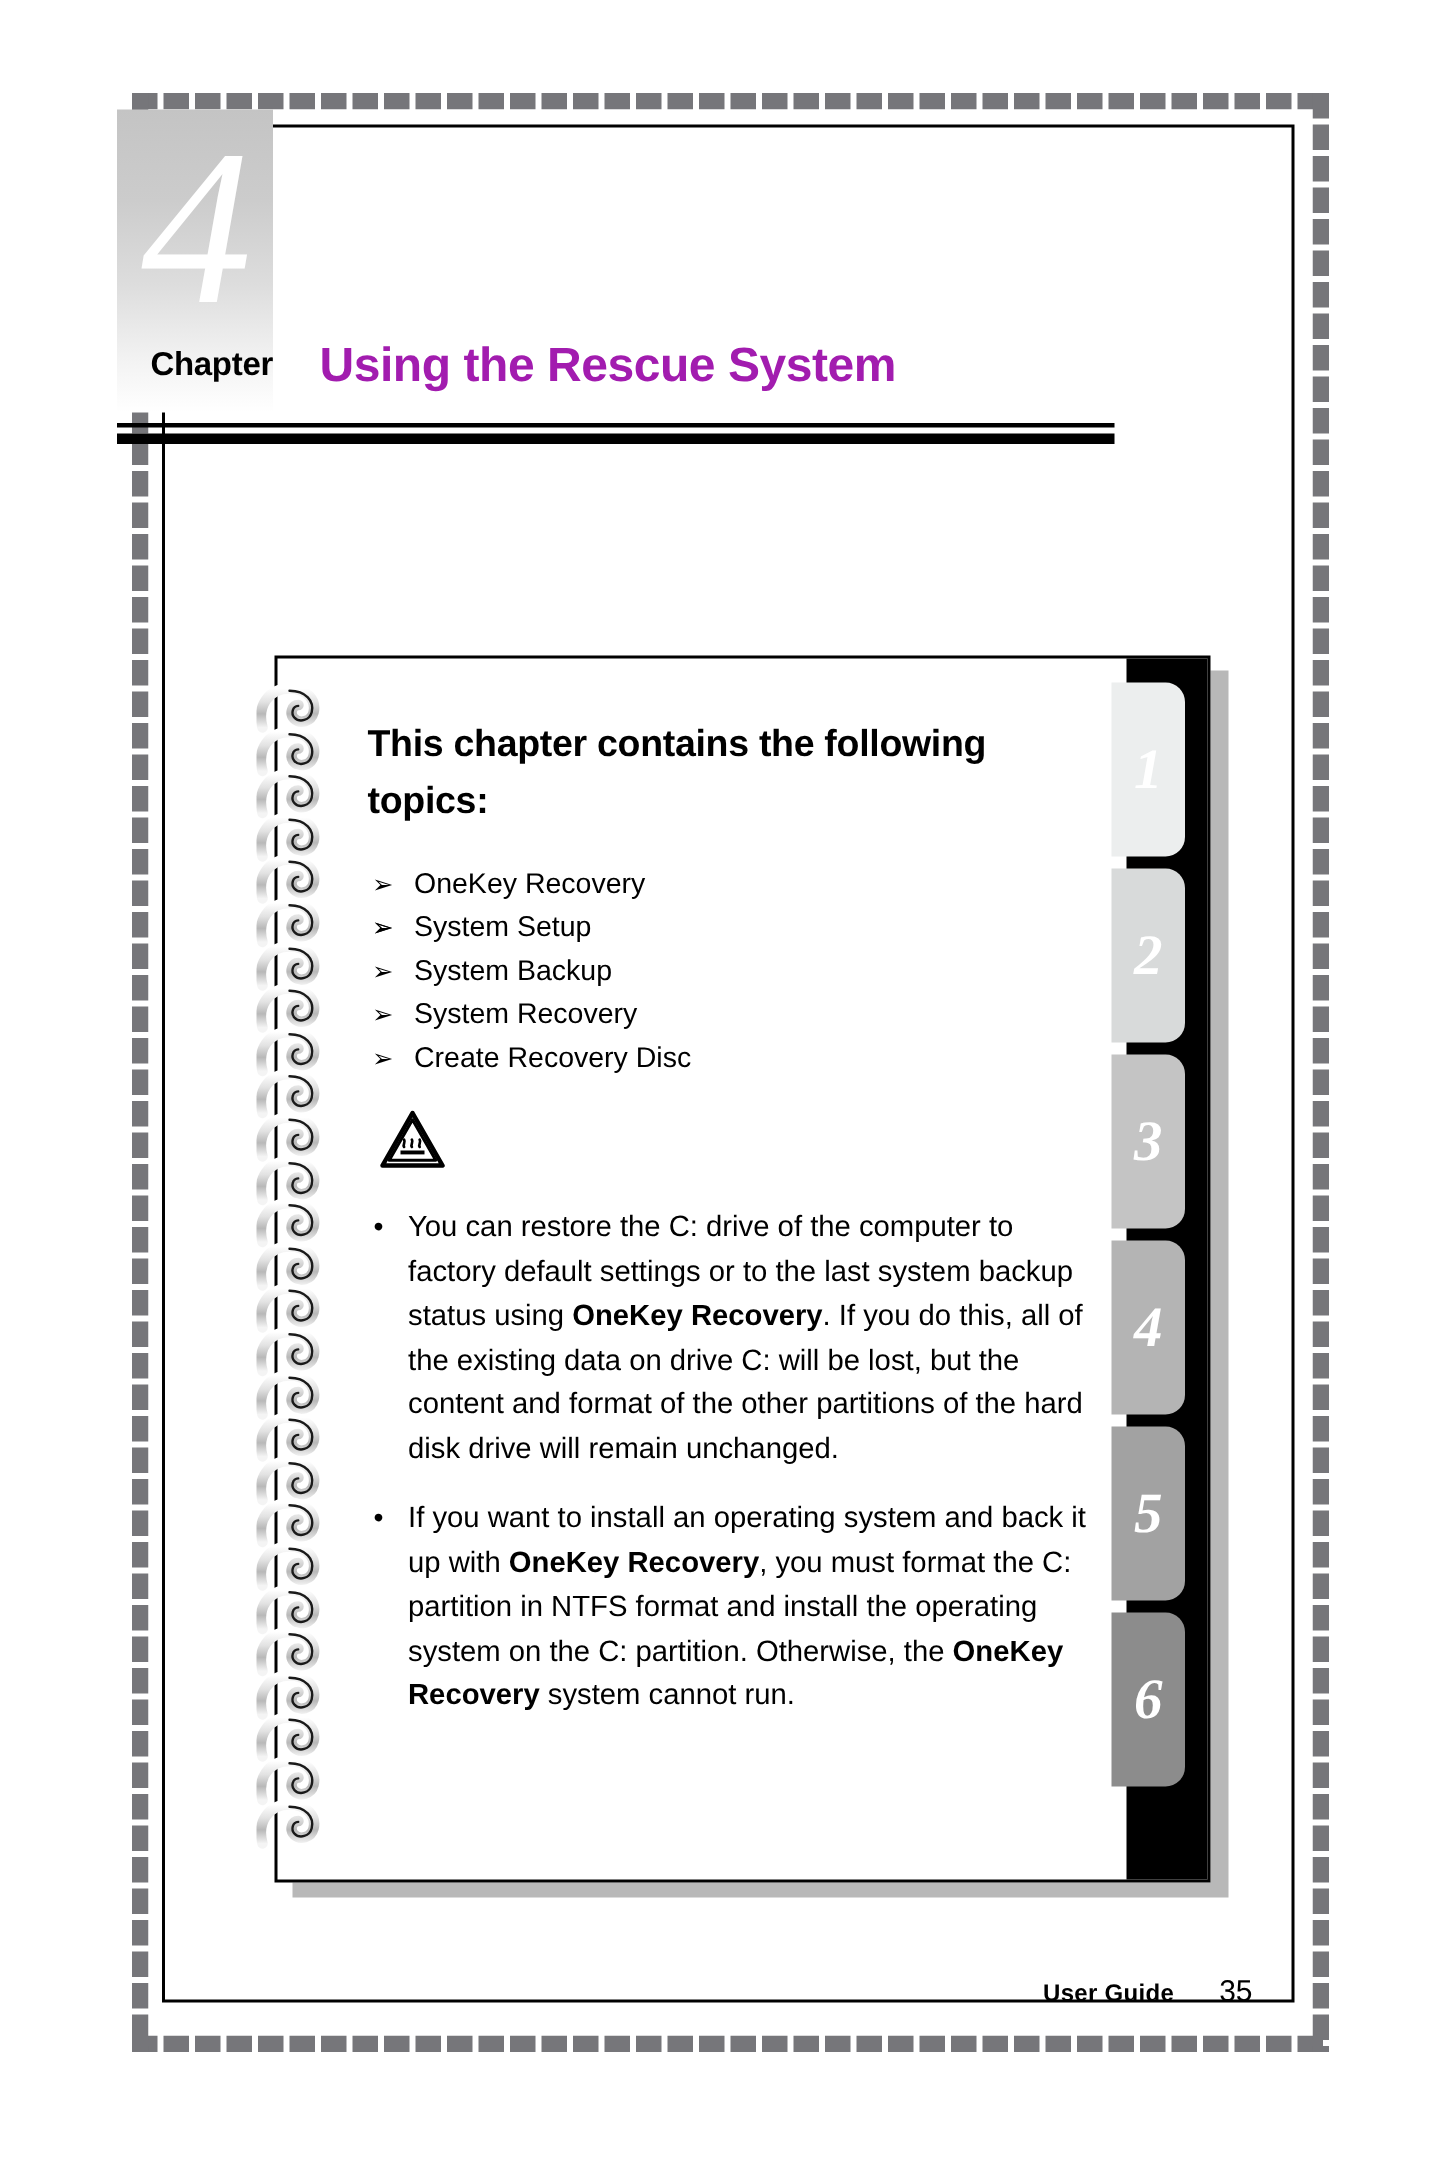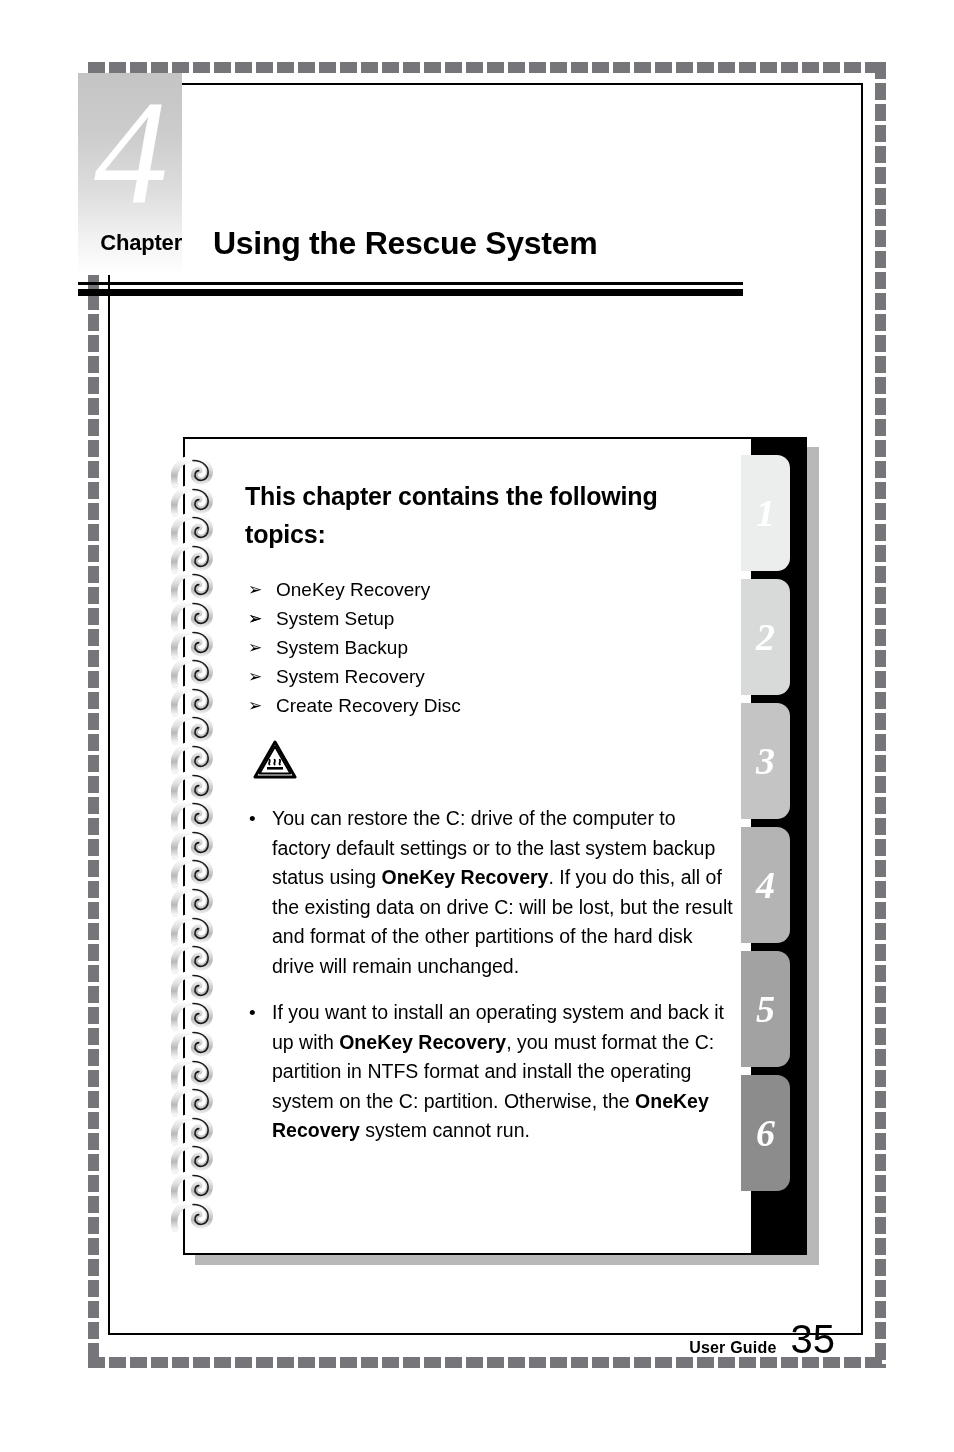--- a/index.html
+++ b/index.html
@@ -110,21 +110,21 @@
     font-weight: bold;
     color: #000000;
     letter-spacing: -0.2px;
   }
   .chapter-title {
     position: absolute;
     left: 135px;
     top: 152px;
     font-size: 32px;
     font-weight: bold;
-    color: #000000;
+    color: #a21caf;
     letter-spacing: -0.3px;
     white-space: nowrap;
   }
   .rule-thin {
     position: absolute;
     left: 0;
     top: 209px;
     width: 665px;
     height: 3px;
     background: #000000;
@@ -286,30 +286,30 @@
     height: 34px;
   }
 
   
   .footer {
     position: absolute;
     right: 119px;
     top: 1317px;
     display: flex;
     align-items: baseline;
-    gap: 14px;
+    gap: 30px;
   }
   .footer-label {
     font-size: 16px;
     font-weight: bold;
     color: #000000;
     letter-spacing: 0.2px;
   }
   .footer-page {
-    font-size: 40px;
+    font-size: 20px;
     font-weight: 400;
     color: #000000;
   }
 </style>
 </head>
 <body>
 
 <div class="page-frame">
   <div class="dash-row top">
       <span class="dash"></span>
@@ -577,21 +577,21 @@
           <path d="M22 6.5 L37.5 33.5 L6.5 33.5 Z" fill="none" stroke="#000" stroke-width="2" stroke-linejoin="round"></path>
           <rect x="14" y="27" width="16" height="2.6" fill="#000"></rect>
           <path d="M16.4 24.6 C15.2 22.8 17.6 21.8 16.4 19.8" fill="none" stroke="#000" stroke-width="1.8" stroke-linecap="round"></path>
           <path d="M21.6 24.6 C20.4 22.8 22.8 21.8 21.6 19.8" fill="none" stroke="#000" stroke-width="1.8" stroke-linecap="round"></path>
           <path d="M26.8 24.6 C25.6 22.8 28 21.8 26.8 19.8" fill="none" stroke="#000" stroke-width="1.8" stroke-linecap="round"></path>
         </svg>
       </span>
     </div>
 
     <ul class="bullets">
-        <li><span class="bullet-dot">•</span><span><span>You can restore the C: drive of the computer to factory default settings or to the last system backup status using </span><b>OneKey Recovery</b><span>. If you do this, all of the existing data on drive C: will be lost, but the result and format of the other partitions of the hard disk drive will remain unchanged.</span></span></li>
+        <li><span class="bullet-dot">•</span><span><span>You can restore the C: drive of the computer to factory default settings or to the last system backup status using </span><b>OneKey Recovery</b><span>. If you do this, all of the existing data on drive C: will be lost, but the content and format of the other partitions of the hard disk drive will remain unchanged.</span></span></li>
         <li><span class="bullet-dot">•</span><span><span>If you want to install an operating system and back it up with </span><b>OneKey Recovery</b><span>, you must format the C: partition in NTFS format and install the operating system on the C: partition. Otherwise, the </span><b>OneKey Recovery</b><span> system cannot run.</span></span></li>
       </ul>
   </div>
 </div>
 
 <div class="spiral">
     <span class="coil" style="top: 0px;"><svg width="46" height="34" viewBox="0 0 46 34">
         <defs>
           <linearGradient id="cg0" x1="0" y1="0" x2="0" y2="1">
             <stop offset="0%" stop-color="#ffffff"></stop>

